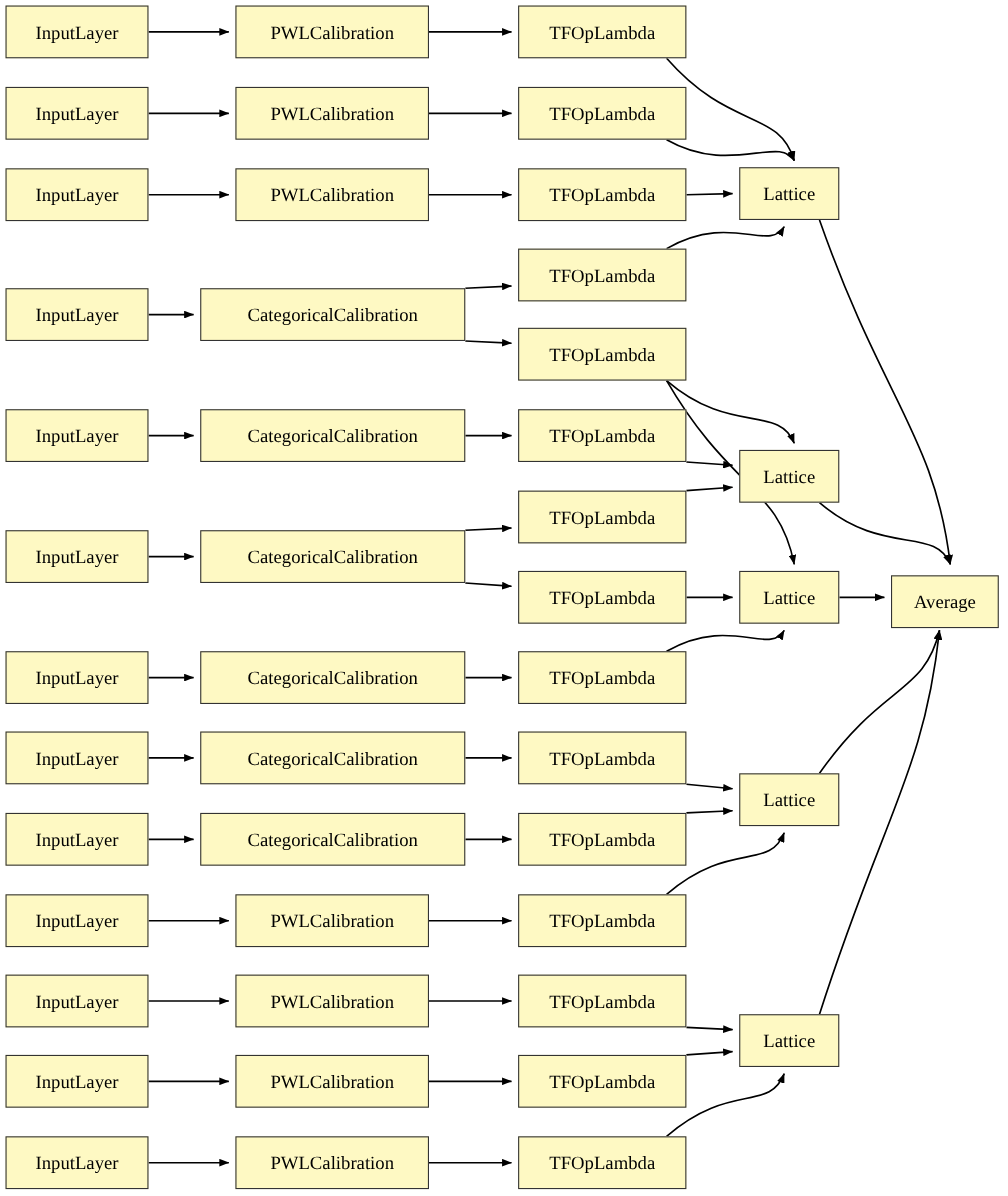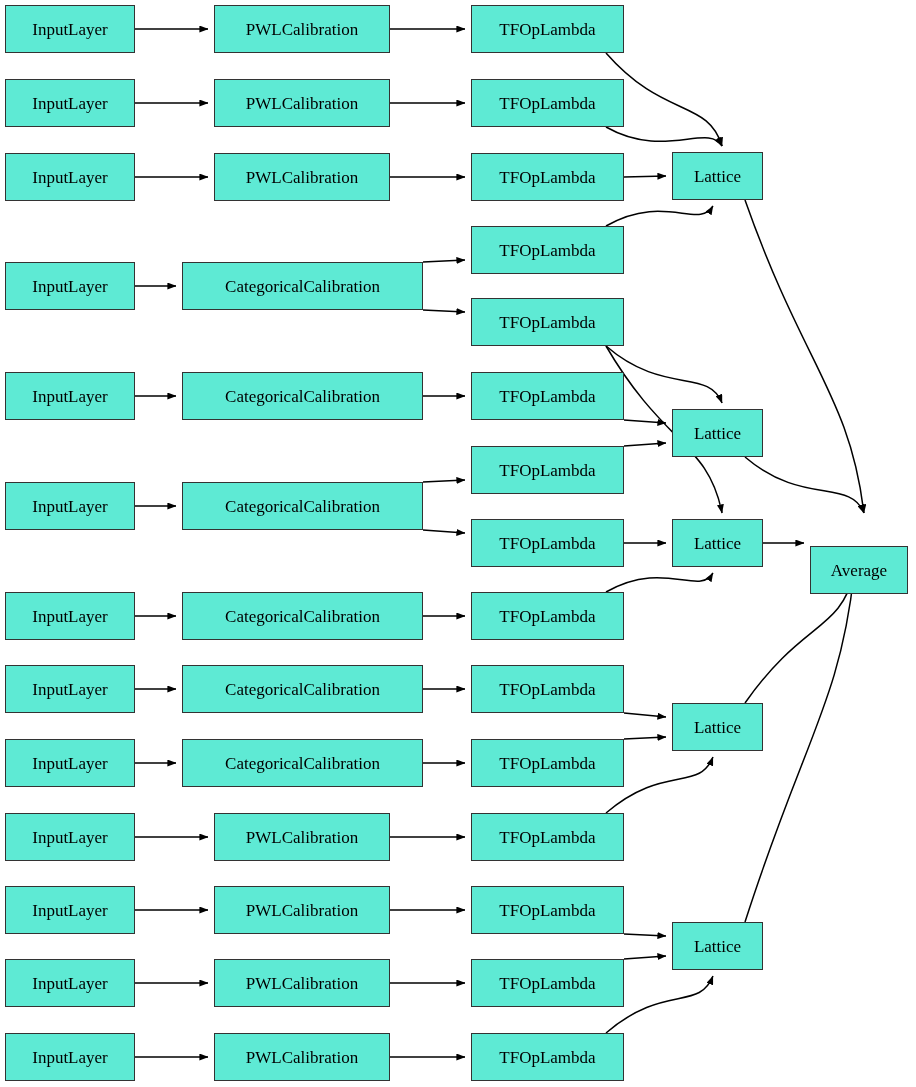--- a/index.html
+++ b/index.html
@@ -3,21 +3,21 @@
 <meta charset="utf-8">
 <style>
   html,body{margin:0;padding:0;background:#ffffff;}
   body{font-family:"Liberation Serif","DejaVu Serif",serif;}
   #canvas{position:relative;width:916px;height:1087px;background:#ffffff;overflow:hidden;}
   #edges{position:absolute;left:0;top:0;width:916px;height:1087px;}
   .node{
     position:absolute;
     box-sizing:border-box;
     border:1px solid #333333;
-    background:#5eead4;
+    background:#fef9c3;
     display:flex;
     align-items:center;
     justify-content:center;
     font-size:17px;
     color:#000000;
     line-height:1;
     white-space:nowrap;
   }
   .node .lbl{pointer-events:none;}
 </style>
@@ -215,17 +215,17 @@
       </div>
       <div class="node" style="left: 672px; top: 519px; width: 91px; height: 48px;">
         <span class="lbl">Lattice</span>
       </div>
       <div class="node" style="left: 672px; top: 703px; width: 91px; height: 48px;">
         <span class="lbl">Lattice</span>
       </div>
       <div class="node" style="left: 672px; top: 922px; width: 91px; height: 48px;">
         <span class="lbl">Lattice</span>
       </div>
-      <div class="node" style="left: 810px; top: 546px; width: 98px; height: 48px;">
+      <div class="node" style="left: 810px; top: 523px; width: 98px; height: 48px;">
         <span class="lbl">Average</span>
       </div>
     </div>
 </div>
 
 </body></html>

